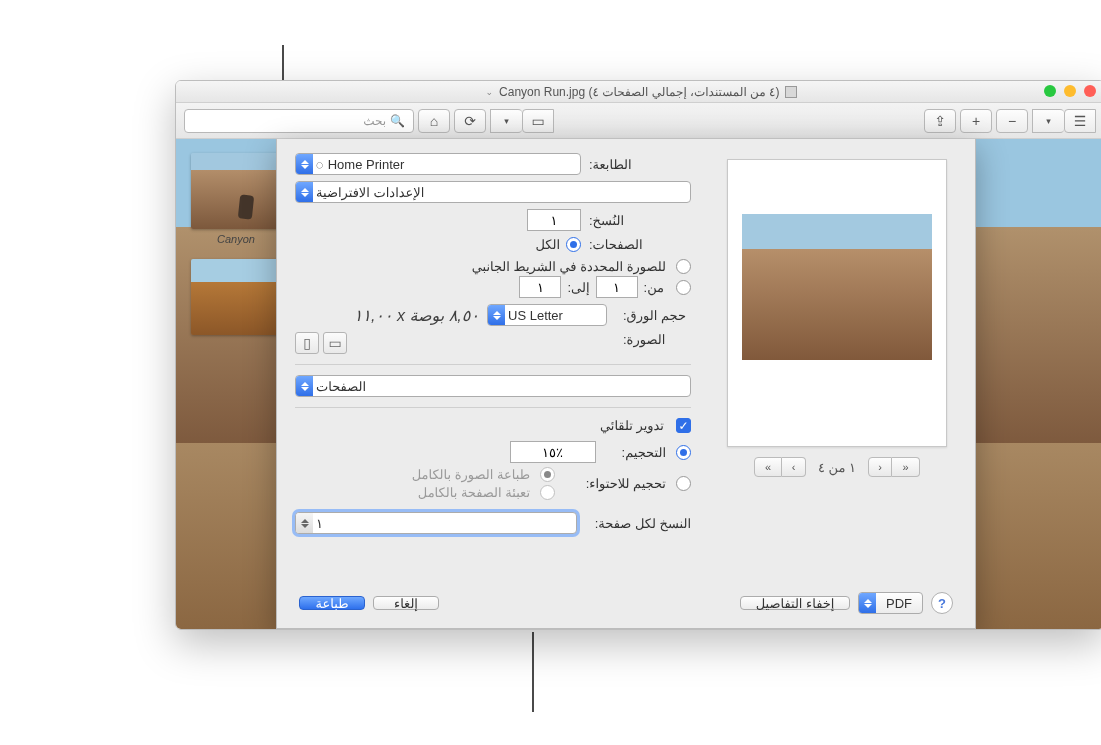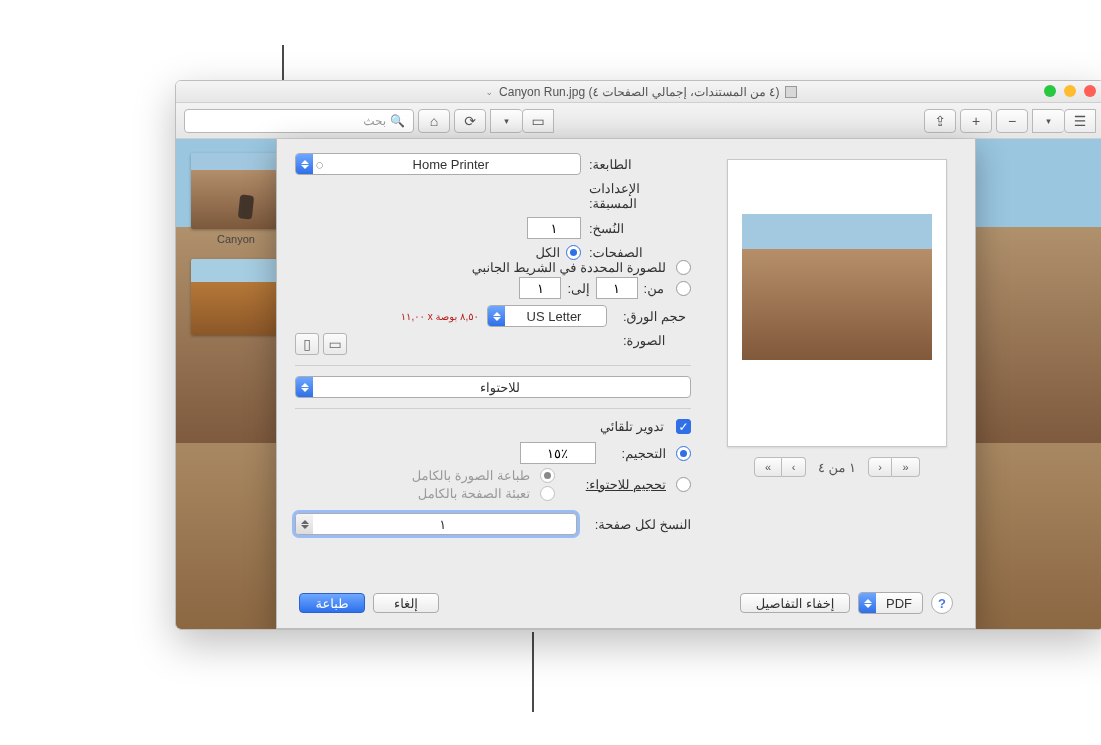--- a/index.html
+++ b/index.html
@@ -15,21 +15,21 @@
   .titlebar-chev{font-size:9px;color:#888;margin-left:3px;}
   .toolbar { height:36px; background:linear-gradient(#f3f3f3,#e6e6e6); border-bottom:1px solid #cfcfcf; display:flex; align-items:center; padding:0 8px; gap:4px; direction:rtl;}
   .tbtn { height:24px; min-width:32px; border:1px solid #b8b8b8; border-radius:4px; background:linear-gradient(#fdfdfd,#ececec); display:flex; align-items:center; justify-content:center; padding:0 6px; font-size:14px; color:#555;}
   .tbtn.seg-left{border-top-left-radius:0;border-bottom-left-radius:0;border-right:none;}
   .tbtn.seg-right{border-top-right-radius:0;border-bottom-right-radius:0;}
   .t-group{display:flex;}
   .spacer{flex:1;}
   .search { width:230px; height:24px; border:1px solid #b8b8b8; border-radius:4px; background:#fff; display:flex; align-items:center; padding:0 8px; gap:4px; color:#999; font-size:12px; direction:rtl;}
   .window-body { position:relative; height:calc(100% - 58px); background:#f9f9f9;}
   .bg-photo { position:absolute; inset:0; background:linear-gradient(to bottom,#9ac6e0 0%,#9ac6e0 18%,#b0916c 18%,#7e5a3e 62%,#a88862 62%,#8b6742 100%);}
-  .sidebar { position:absolute; top:0; right:0; width:120px; height:100%; padding:14px 2px; display:flex; flex-direction:column; gap:14px; overflow:hidden;}
+  .sidebar { position:absolute; top:0; right:0; width:120px; height:100%; padding:14px 2px; display:flex; flex-direction:column; gap:14px; overflow:hidden;font-style:italic;}
   .thumb-wrap{display:flex; flex-direction:column; align-items:center; gap:4px;}
   .thumb { width:90px; height:76px; border-radius:2px; box-shadow:0 1px 3px rgba(0,0,0,0.3);}
   .thumb.sky{background:linear-gradient(to bottom,#a2c8df 0%,#a2c8df 22%,#b38e6a 22%,#7c583c 100%); position:relative;}
   .thumb.arch{background:radial-gradient(circle at 50% 60%,#b88b56 36%,#7e512d 38%,#8c7755 40%,#a6cde2 60%);}
   .thumb.rock{background:linear-gradient(to bottom,#a6cde2 0%,#a6cde2 30%,#b57838 30%,#8c5728 100%);}
   .thumb-label{font-size:11px;color:#444;}
   .sheet { position:absolute; top:0; left:100px; width:700px; height:100%; background:#ececec; border:1px solid #bcbcbc; border-top:none; box-shadow:0 10px 30px rgba(0,0,0,0.3);}
   .sheet-inner{position:absolute; inset:14px 18px 14px 18px;}
   .preview-col{ position:absolute; top:6px; right:0; width:240px;}
   .preview-page{width:220px; height:288px; background:#fff; border:1px solid #c8c8c8; margin:0 auto; position:relative; box-shadow:0 1px 2px rgba(0,0,0,0.1);}
@@ -38,51 +38,51 @@
   .pag-btn{border:1px solid #bbb;border-radius:4px;background:linear-gradient(#fdfdfd,#e9e9e9);height:20px; min-width:24px; display:flex; align-items:center; justify-content:center; font-size:11px; color:#555;}
   .pag-btn.dbl{min-width:28px;}
   .pag-lbl{font-size:13px; color:#555; min-width:50px; text-align:center; direction:rtl;}
   .pager-left,.pager-right{display:flex;gap:0;}
   .pager-left .pag-btn:first-child,.pager-right .pag-btn:first-child{border-top-right-radius:0;border-bottom-right-radius:0;}
   .pager-left .pag-btn:last-child,.pager-right .pag-btn:last-child{border-top-left-radius:0;border-bottom-left-radius:0;border-left:none;}
   .form-col{position:absolute; top:0; left:0; width:396px; direction:rtl;}
   .row{display:flex; align-items:center; margin-bottom:6px;}
   .lbl{width:110px; text-align:left; padding-left:8px; color:#333;}
   .popup{flex:1; height:22px; background:#fff; border:1px solid #acacac; border-radius:4px; display:flex; align-items:center; padding:0 6px 0 20px; position:relative; font-size:13px; text-align:right; direction:ltr;}
-  .popup-val{flex:1; text-align:center;}
+  .popup-val{flex:1; text-align:left;}
   .arrows{ position:absolute; left:0; top:0; bottom:0; width:17px; background:linear-gradient(#6fa7ff,#2f6fe8); border-top-left-radius:3px; border-bottom-left-radius:3px; display:flex; flex-direction:column; align-items:center; justify-content:center; gap:1px;}
   .arrows::before,.arrows::after{content:"";width:0;height:0;border-left:4px solid transparent;border-right:4px solid transparent;}
   .arrows::before{border-bottom:4px solid #fff;}
   .arrows::after{border-top:4px solid #fff;}
   .arrows.grey{background:linear-gradient(#f5f5f5,#dcdcdc);}
   .arrows.grey::before{border-bottom-color:#666;} .arrows.grey::after{border-top-color:#666;}
   .txt{width:54px; height:22px; border:1px solid #acacac; background:#fff; border-radius:0; text-align:center; font-size:13px; direction:ltr; padding:0 4px;}
   .radio,.check{width:15px;height:15px;border:1px solid #999;border-radius:50%;display:inline-flex;align-items:center;justify-content:center;margin-left:6px;vertical-align:middle;background:#fff;}
   .check{border-radius:3px;}
   .radio.on{border-color:#2f6fe8;}
   .radio.on::after{content:"";width:7px;height:7px;border-radius:50%;background:#2f6fe8;}
   .check.on{background:#2f6fe8;border-color:#2f6fe8;color:#fff;font-size:12px;}
-  .radiorow{display:flex; align-items:center; margin:0 0 2px 110px; gap:2px;}
+  .radiorow{display:flex; align-items:center; margin:7px 0 2px 110px; gap:2px;}
   .radiorow .rtxt{margin-right:2px;}
   .range-row{display:flex;align-items:center;gap:6px; margin:2px 0 6px 90px;}
   .range-row .rlbl{color:#333;}
   .paper-row{display:flex;align-items:center;gap:8px;}
-  .dim{color:#b91c1c;font-size:10px;}
+  .dim{color:#404040;font-size:16px;font-style:italic;}
   hr.divider{border:none;border-top:1px solid #cfcfcf; margin:10px 0;}
   .section-popup-row{display:flex;justify-content:flex-start;margin:6px 0;}
   .section-popup-row .popup{width:260px;}
   .nested-radio{display:flex;align-items:center;gap:4px; color:#9a9a9a;}
   .nested-radio .radio{border-color:#c0c0c0;}
   .nested-radio.on .radio::after{background:#898989;}
   .scale-row{display:flex;align-items:center;gap:26px;}
   .copies-pp-row{display:flex;align-items:center;}
   .copies-pp-row .popup{width:132px;}
   .popup.focus{box-shadow:0 0 0 3px rgba(82,150,255,0.55);}
   .buttons-bar{position:absolute;bottom:0;left:0;right:0;display:flex;align-items:center;gap:8px;direction:rtl;padding:0 4px;}
-  .btn{height:20px;min-width:66px;border:1px solid #acacac;border-radius:4px;background:linear-gradient(#fefefe,#ececec);display:flex;align-items:center;justify-content:center;font-size:13px;padding:0 12px;}
+  .btn{height:14px;min-width:66px;border:1px solid #acacac;border-radius:4px;background:linear-gradient(#fefefe,#ececec);display:flex;align-items:center;justify-content:center;font-size:13px;padding:0 12px;}
   .btn.default{background:linear-gradient(#6ea8ff,#2e70ec);border-color:#2a62cf;color:#fff;}
   .help{width:22px;height:22px;border:1px solid #b0b0b0;border-radius:50%;display:flex;align-items:center;justify-content:center;color:#4a79dc;font-weight:bold;background:#fff;}
   .pdf-btn{height:22px;border:1px solid #acacac;border-radius:4px;background:linear-gradient(#fefefe,#ececec);display:flex;align-items:center;direction:ltr;}
   .pdf-btn .arrows{position:relative;width:17px;height:100%;border-top-left-radius:3px;border-bottom-left-radius:3px;}
   .pdf-btn .pdf-lbl{padding:0 10px;}
   .orient{display:flex;gap:4px;margin-right:auto; direction:ltr;}
   .obox{width:24px;height:22px;border:1px solid #b4b4b4;background:linear-gradient(#fbfbfb,#e9e9e9);display:flex;align-items:center;justify-content:center;border-radius:3px;color:#666;font-size:14px;}
   
   .callout{position:absolute;background:#4a4a4a;}
   .callout.v1{left:282px;top:45px;width:2px;height:355px;}
@@ -206,21 +206,24 @@
           <div class="form-col">
             <div class="row">
               <span class="lbl">الطابعة:</span>
               <div class="popup">
                 <span style="margin-right:4px;">◌</span>
                 <span class="popup-val">Home Printer</span>
                 <span class="arrows"></span>
               </div>
             </div>
             <div class="row">
-              <span class="lbl">الإعدادات المسبقة:</span>
+              <div class="popup">
+                <span class="popup-val">الإعدادات الافتراضية</span>
+                <span class="arrows"></span>
+              </div>
             </div>
             <div class="row">
               <span class="lbl">النُسخ:</span>
               <input class="txt" value="١" style="">
             </div>
             <div class="row" style="margin-bottom:0;">
               <span class="lbl">الصفحات:</span>
               <span class="radio on"></span>
               <span class="rtxt">الكل</span>
             </div>
@@ -251,40 +254,40 @@
                   </div>
                 <div class="obox">
                     <span>▭</span>
                   </div>
               </div>
             </div>
 
             <hr class="divider">
             <div class="section-popup-row">
               <div class="popup">
-                <span class="popup-val">للاحتواء</span>
+                <span class="popup-val">الصفحات</span>
                 <span class="arrows"></span>
               </div>
             </div>
             <hr class="divider">
 
             <div style="display:flex;align-items:center;gap:6px;margin-bottom:8px;">
               <span class="check on">✓</span>
               <span>تدوير تلقائي</span>
             </div>
 
             <div class="scale-row" style="margin-bottom:4px;">
               <div style="display:flex;align-items:center;gap:4px;">
                 <span class="radio on"></span>
                 <span>التحجيم:</span>
               </div>
-              <input class="txt" style="width: 76px;" value="١٥٪">
+              <input class="txt" style="width: 86px;" value="١٥٪">
             </div>
             <div class="scale-row">
-              <div style="display:flex;gap:4px;width:110px;text-decoration:underline;">
+              <div style="display:flex;gap:4px;width:110px;">
                 <span class="radio"></span>
                 <span>تحجيم للاحتواء:</span>
               </div>
               <div style="display:flex;flex-direction:column;gap:3px;">
                 <div class="nested-radio on">
                   <span class="radio on"></span>
                   <span>طباعة الصورة بالكامل</span>
                 </div>
                 <div class="nested-radio">
                   <span class="radio"></span>

